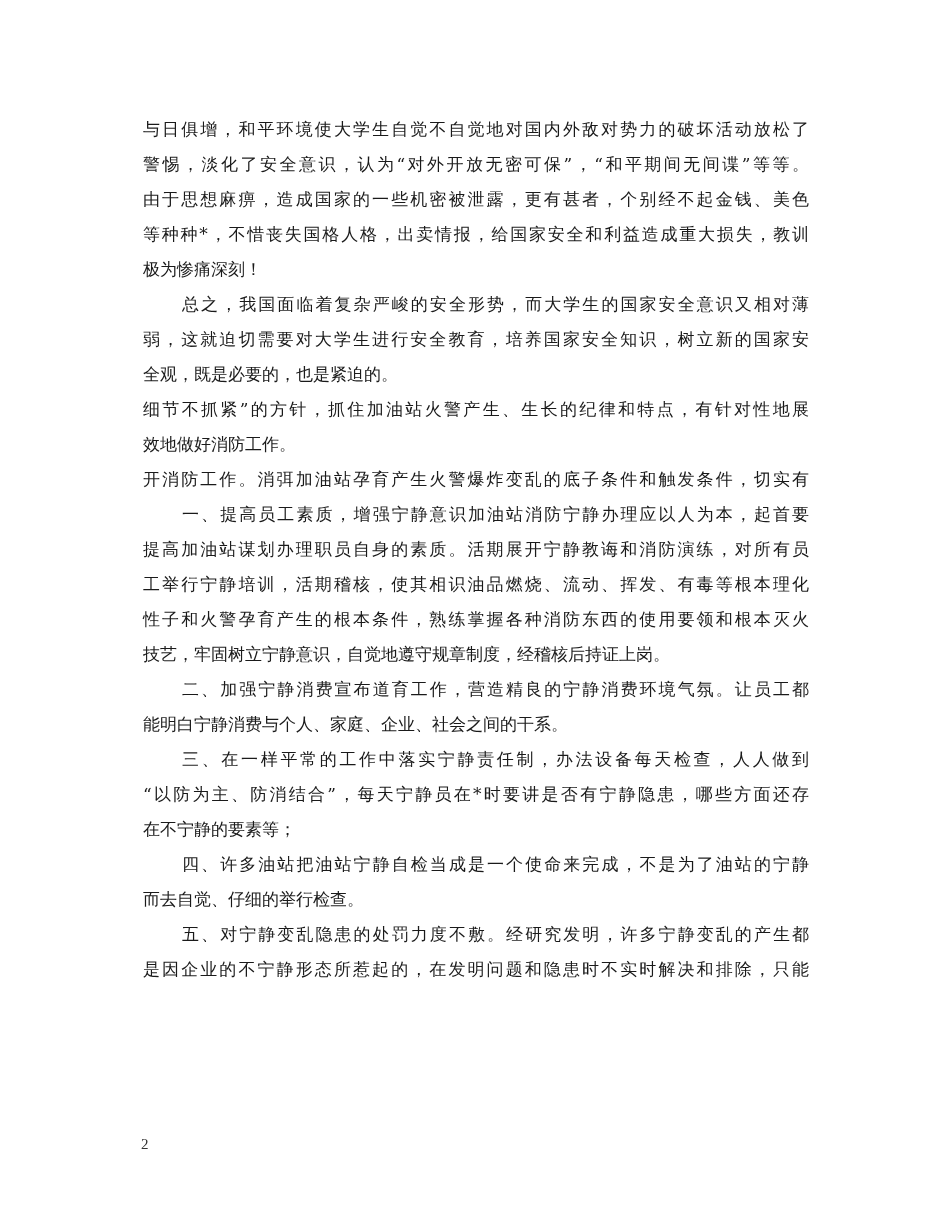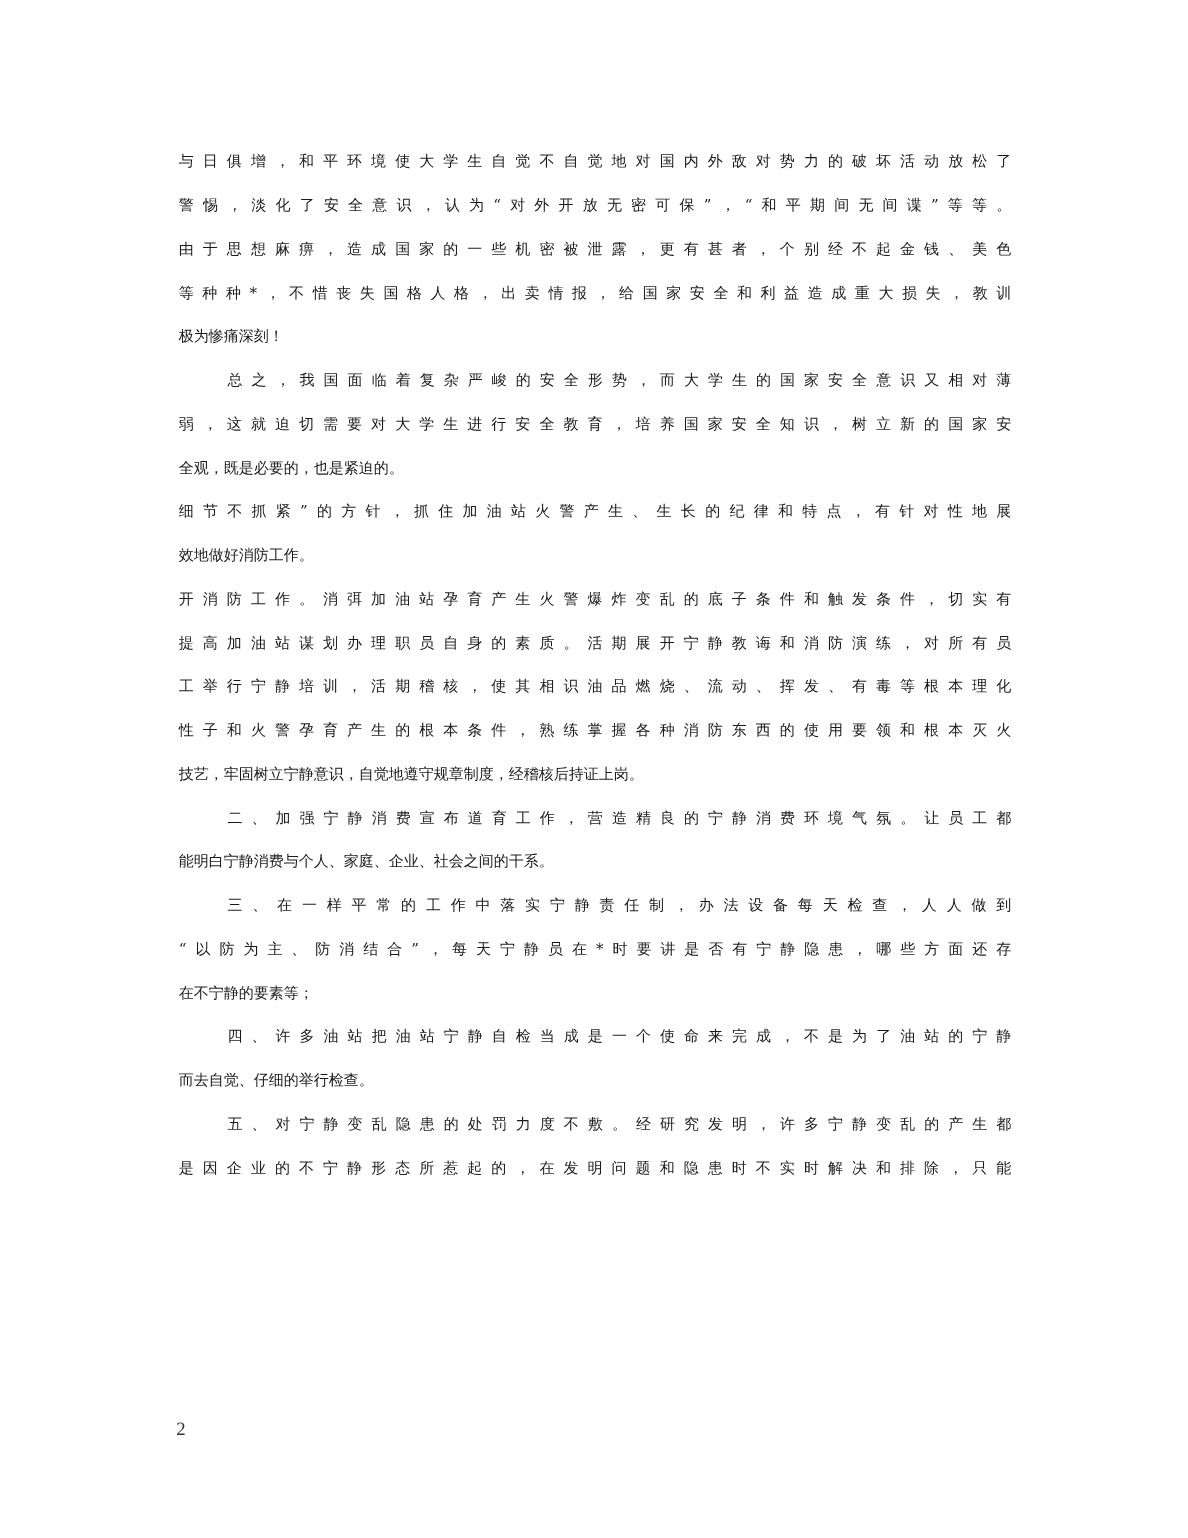--- a/index.html
+++ b/index.html
@@ -23,21 +23,21 @@
   }
   .content {
     position: absolute;
     left: 143px;
     top: 112px;
     width: 666px;
   }
   .line {
     height: 35px;
     line-height: 35px;
-    font-size: 12px;
+    font-size: 17px;
     white-space: nowrap;
     text-align: justify;
     text-align-last: justify;
     overflow: visible;
   }
   .line.last {
     text-align-last: left;
   }
   .line.indent {
     padding-left: 39px;
@@ -61,20 +61,21 @@
     <div class="line">警惕，淡化了安全意识，认为“对外开放无密可保”，“和平期间无间谍”等等。</div>
     <div class="line">由于思想麻痹，造成国家的一些机密被泄露，更有甚者，个别经不起金钱、美色</div>
     <div class="line">等种种*，不惜丧失国格人格，出卖情报，给国家安全和利益造成重大损失，教训</div>
     <div class="line last">极为惨痛深刻！</div>
     <div class="line indent">总之，我国面临着复杂严峻的安全形势，而大学生的国家安全意识又相对薄</div>
     <div class="line">弱，这就迫切需要对大学生进行安全教育，培养国家安全知识，树立新的国家安</div>
     <div class="line last">全观，既是必要的，也是紧迫的。</div>
     <div class="line">细节不抓紧”的方针，抓住加油站火警产生、生长的纪律和特点，有针对性地展</div>
     <div class="line last">效地做好消防工作。</div>
     <div class="line">开消防工作。消弭加油站孕育产生火警爆炸变乱的底子条件和触发条件，切实有</div>
+    <div class="line indent">一、提高员工素质，增强宁静意识加油站消防宁静办理应以人为本，起首要</div>
     <div class="line">提高加油站谋划办理职员自身的素质。活期展开宁静教诲和消防演练，对所有员</div>
     <div class="line">工举行宁静培训，活期稽核，使其相识油品燃烧、流动、挥发、有毒等根本理化</div>
     <div class="line">性子和火警孕育产生的根本条件，熟练掌握各种消防东西的使用要领和根本灭火</div>
     <div class="line last">技艺，牢固树立宁静意识，自觉地遵守规章制度，经稽核后持证上岗。</div>
     <div class="line indent">二、加强宁静消费宣布道育工作，营造精良的宁静消费环境气氛。让员工都</div>
     <div class="line last">能明白宁静消费与个人、家庭、企业、社会之间的干系。</div>
     <div class="line indent">三、在一样平常的工作中落实宁静责任制，办法设备每天检查，人人做到</div>
     <div class="line">“以防为主、防消结合”，每天宁静员在*时要讲是否有宁静隐患，哪些方面还存</div>
     <div class="line last">在不宁静的要素等；</div>
     <div class="line indent">四、许多油站把油站宁静自检当成是一个使命来完成，不是为了油站的宁静</div>

